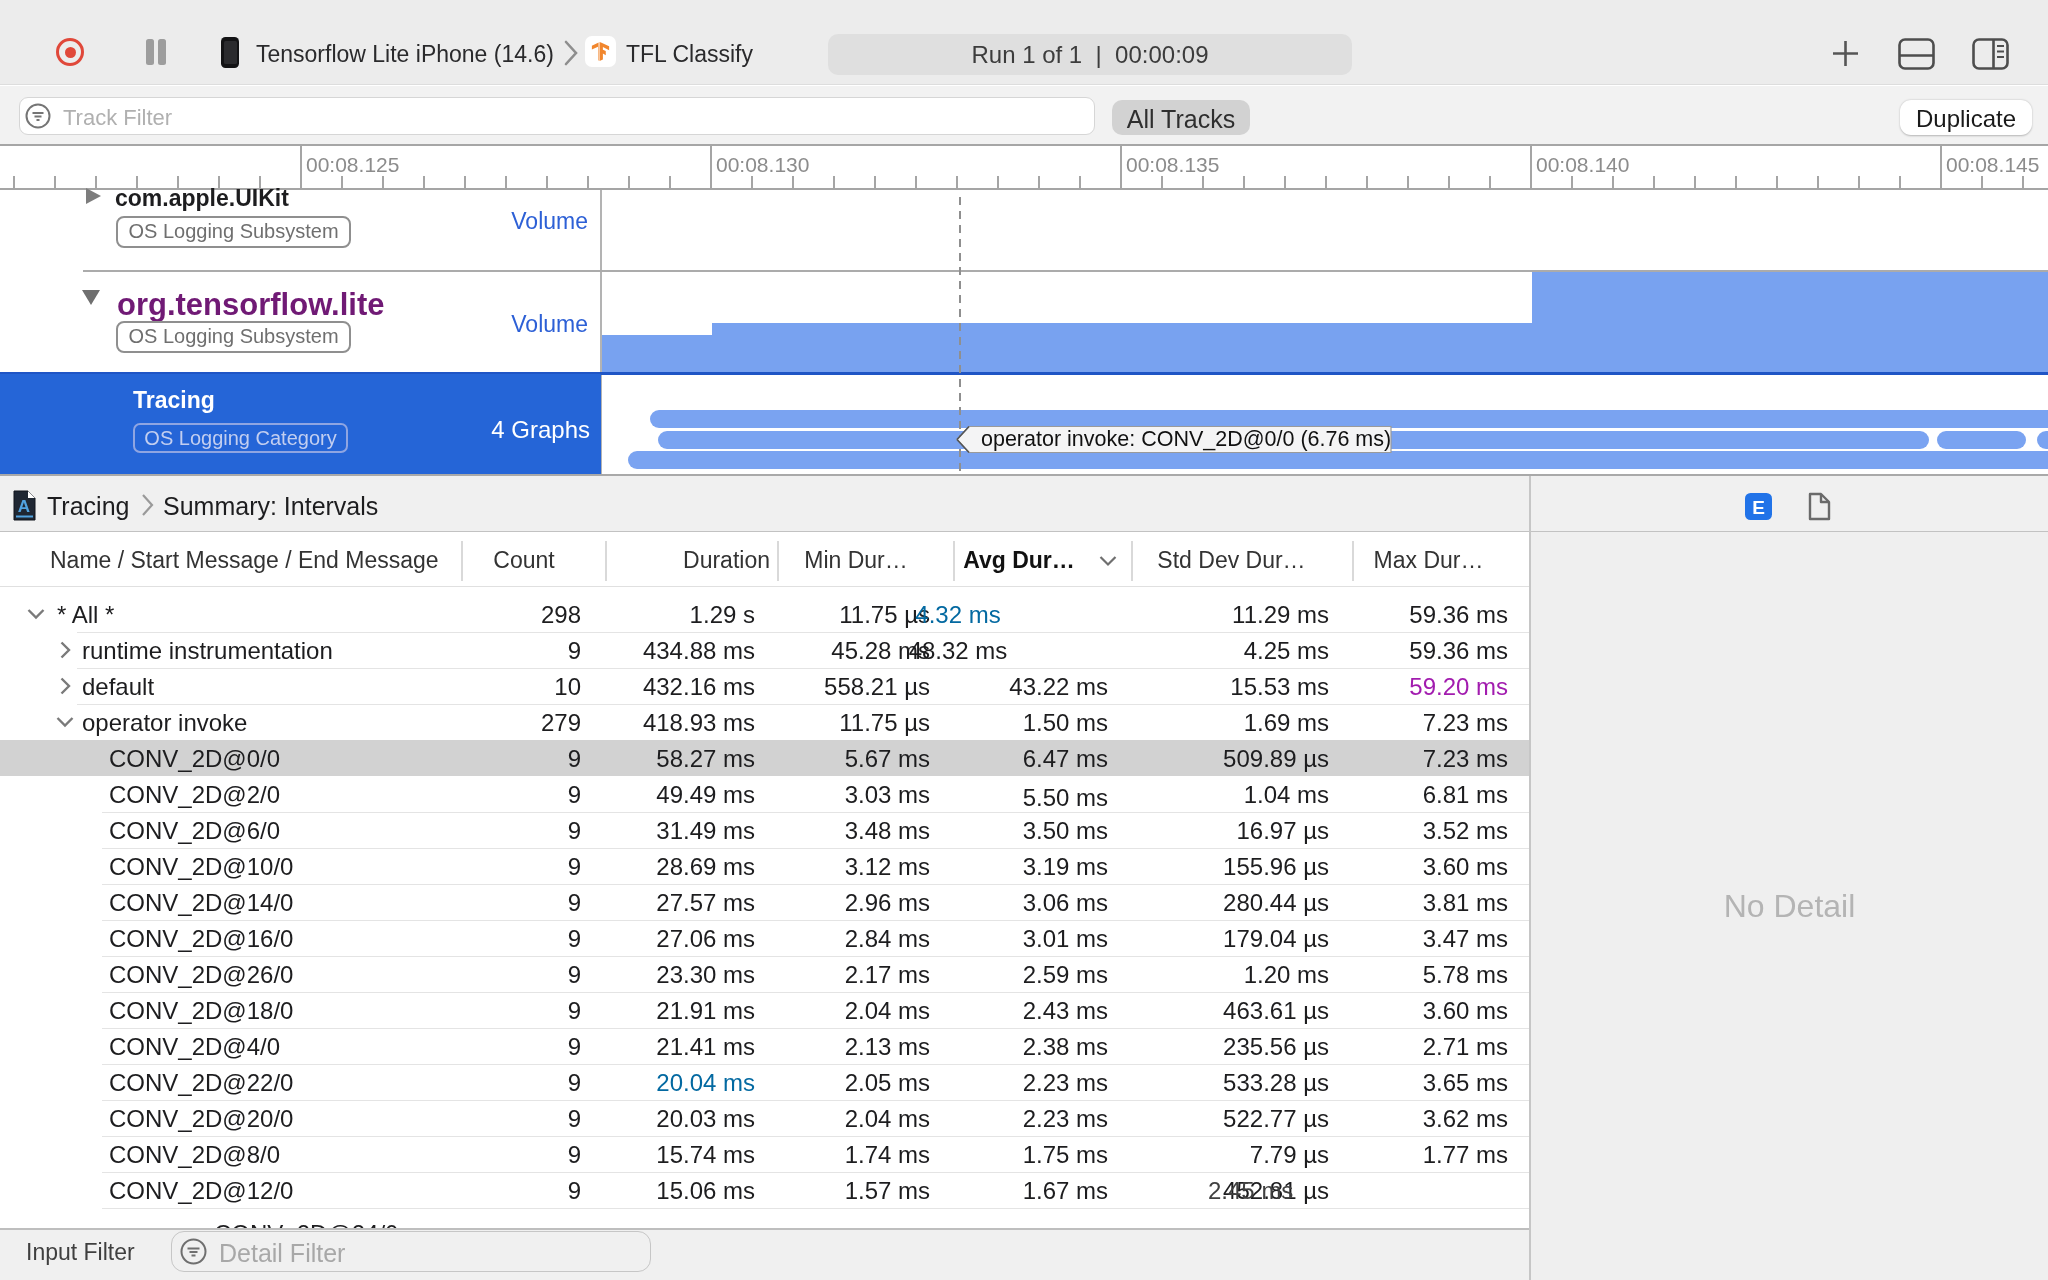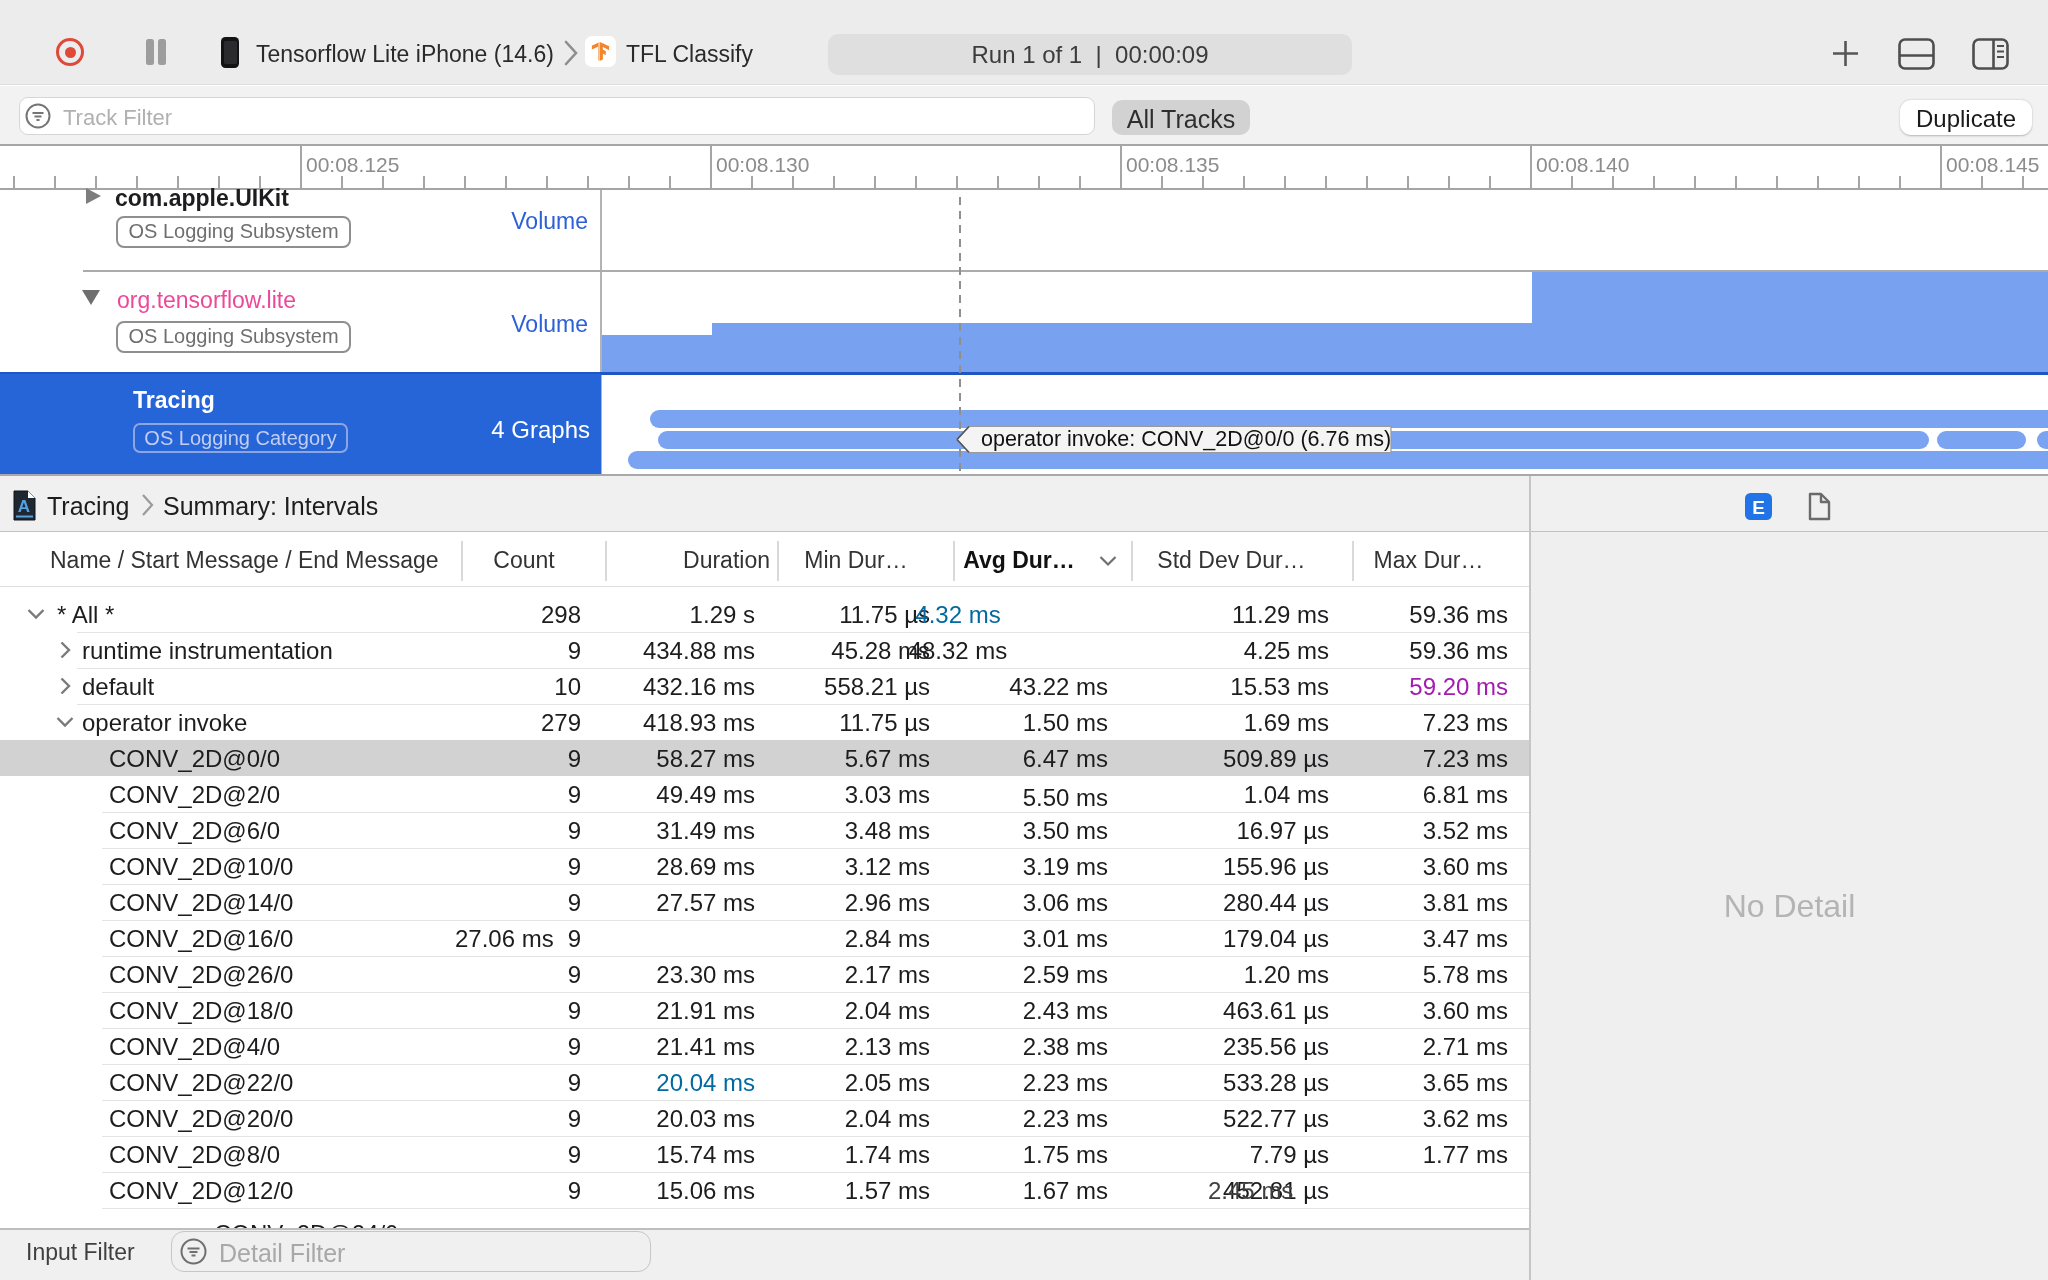--- a/index.html
+++ b/index.html
@@ -112,21 +112,21 @@
 <div class="a tr" style="left:1946px;top:153px;font-size:21px;color:#8c8c8c">00:08.145</div>
 <div class="a" style="left:0;top:190px;width:2048px;height:284px;background:#fff"></div>
 <div class="a" style="left:600px;top:190px;width:2px;height:284px;background:#b3b3b3"></div>
 <div class="a" style="left:86px;top:188px;width:0;height:0;border-left:15px solid #7d7d7d;border-top:8.5px solid transparent;border-bottom:8.5px solid transparent"></div>
 <div class="a tr" style="left:115px;top:185px;font-size:23px;font-weight:bold;color:#1d1d1f">com.apple.UIKit</div>
 <div class="a" style="left:116px;top:216px;width:235px;height:32px;border:2px solid #8f8f8f;border-radius:8px"></div>
 <div class="a tr" style="left:116px;top:220px;width:235px;text-align:center;font-size:20px;color:#6f6f6f">OS Logging Subsystem</div>
 <div class="a tr" style="left:388px;top:208px;width:200px;text-align:right;font-size:23px;color:#2d60d6">Volume</div>
 <div class="a" style="left:83px;top:270px;width:1965px;height:1.5px;background:#ababab"></div>
 <div class="a" style="left:82px;top:290px;width:0;height:0;border-top:15px solid #6f6f6f;border-left:9px solid transparent;border-right:9px solid transparent"></div>
-<div class="a tr" style="left:117px;top:287px;font-size:23px;font-weight:normal;color:#ec4899">org.tensorflow.lite</div>
+<div class="a tr" style="left:117px;top:287px;font-size:31px;font-weight:bold;color:#701a75">org.tensorflow.lite</div>
 <div class="a" style="left:116px;top:321px;width:235px;height:32px;border:2px solid #8f8f8f;border-radius:8px"></div>
 <div class="a tr" style="left:116px;top:325px;width:235px;text-align:center;font-size:20px;color:#6f6f6f">OS Logging Subsystem</div>
 <div class="a tr" style="left:388px;top:311px;width:200px;text-align:right;font-size:23px;color:#2d60d6">Volume</div>
 <div class="a" style="left:602px;top:335px;width:110px;height:37px;background:#78a2f0"></div>
 <div class="a" style="left:712px;top:323px;width:820px;height:49px;background:#78a2f0"></div>
 <div class="a" style="left:1532px;top:272px;width:516px;height:100px;background:#78a2f0"></div>
 <div class="a" style="left:0;top:372px;width:2048px;height:2.5px;background:#1f55c5"></div>
 <div class="a" style="left:0;top:374px;width:601px;height:100px;background:#2565d7"></div>
 <div class="a tr" style="left:133px;top:387px;font-size:23px;font-weight:bold;color:#fff">Tracing</div>
 <div class="a" style="left:133px;top:423px;width:215px;height:30px;border:2px solid #8fa5e2;border-radius:7px"></div>
@@ -258,21 +258,21 @@
 <div class="a tr" style="left:109px;top:888.5px;font-size:24px;color:#1d1d1f">CONV_2D@14/0</div>
 <div class="a tr" style="left:281px;top:888.5px;width:300px;text-align:right;font-size:24px;color:#1d1d1f">9</div>
 <div class="a tr" style="left:455px;top:888.5px;width:300px;text-align:right;font-size:24px;color:#1d1d1f">27.57 ms</div>
 <div class="a tr" style="left:630px;top:888.5px;width:300px;text-align:right;font-size:24px;color:#1d1d1f">2.96 ms</div>
 <div class="a tr" style="left:808px;top:888.5px;width:300px;text-align:right;font-size:24px;color:#1d1d1f">3.06 ms</div>
 <div class="a tr" style="left:1029px;top:888.5px;width:300px;text-align:right;font-size:24px;color:#1d1d1f">280.44 µs</div>
 <div class="a tr" style="left:1208px;top:888.5px;width:300px;text-align:right;font-size:24px;color:#1d1d1f">3.81 ms</div>
 <div class="a" style="left:102px;top:920px;width:1427px;height:1px;background:#e4e4e4"></div>
 <div class="a tr" style="left:109px;top:924.5px;font-size:24px;color:#1d1d1f">CONV_2D@16/0</div>
 <div class="a tr" style="left:281px;top:924.5px;width:300px;text-align:right;font-size:24px;color:#1d1d1f">9</div>
-<div class="a tr" style="left:455px;top:924.5px;width:300px;text-align:left;font-size:24px;color:#1d1d1f">27.06 ms</div>
+<div class="a tr" style="left:455px;top:924.5px;width:300px;text-align:right;font-size:24px;color:#1d1d1f">27.06 ms</div>
 <div class="a tr" style="left:630px;top:924.5px;width:300px;text-align:right;font-size:24px;color:#1d1d1f">2.84 ms</div>
 <div class="a tr" style="left:808px;top:924.5px;width:300px;text-align:right;font-size:24px;color:#1d1d1f">3.01 ms</div>
 <div class="a tr" style="left:1029px;top:924.5px;width:300px;text-align:right;font-size:24px;color:#1d1d1f">179.04 µs</div>
 <div class="a tr" style="left:1208px;top:924.5px;width:300px;text-align:right;font-size:24px;color:#1d1d1f">3.47 ms</div>
 <div class="a" style="left:102px;top:956px;width:1427px;height:1px;background:#e4e4e4"></div>
 <div class="a tr" style="left:109px;top:960.5px;font-size:24px;color:#1d1d1f">CONV_2D@26/0</div>
 <div class="a tr" style="left:281px;top:960.5px;width:300px;text-align:right;font-size:24px;color:#1d1d1f">9</div>
 <div class="a tr" style="left:455px;top:960.5px;width:300px;text-align:right;font-size:24px;color:#1d1d1f">23.30 ms</div>
 <div class="a tr" style="left:630px;top:960.5px;width:300px;text-align:right;font-size:24px;color:#1d1d1f">2.17 ms</div>
 <div class="a tr" style="left:808px;top:960.5px;width:300px;text-align:right;font-size:24px;color:#1d1d1f">2.59 ms</div>

